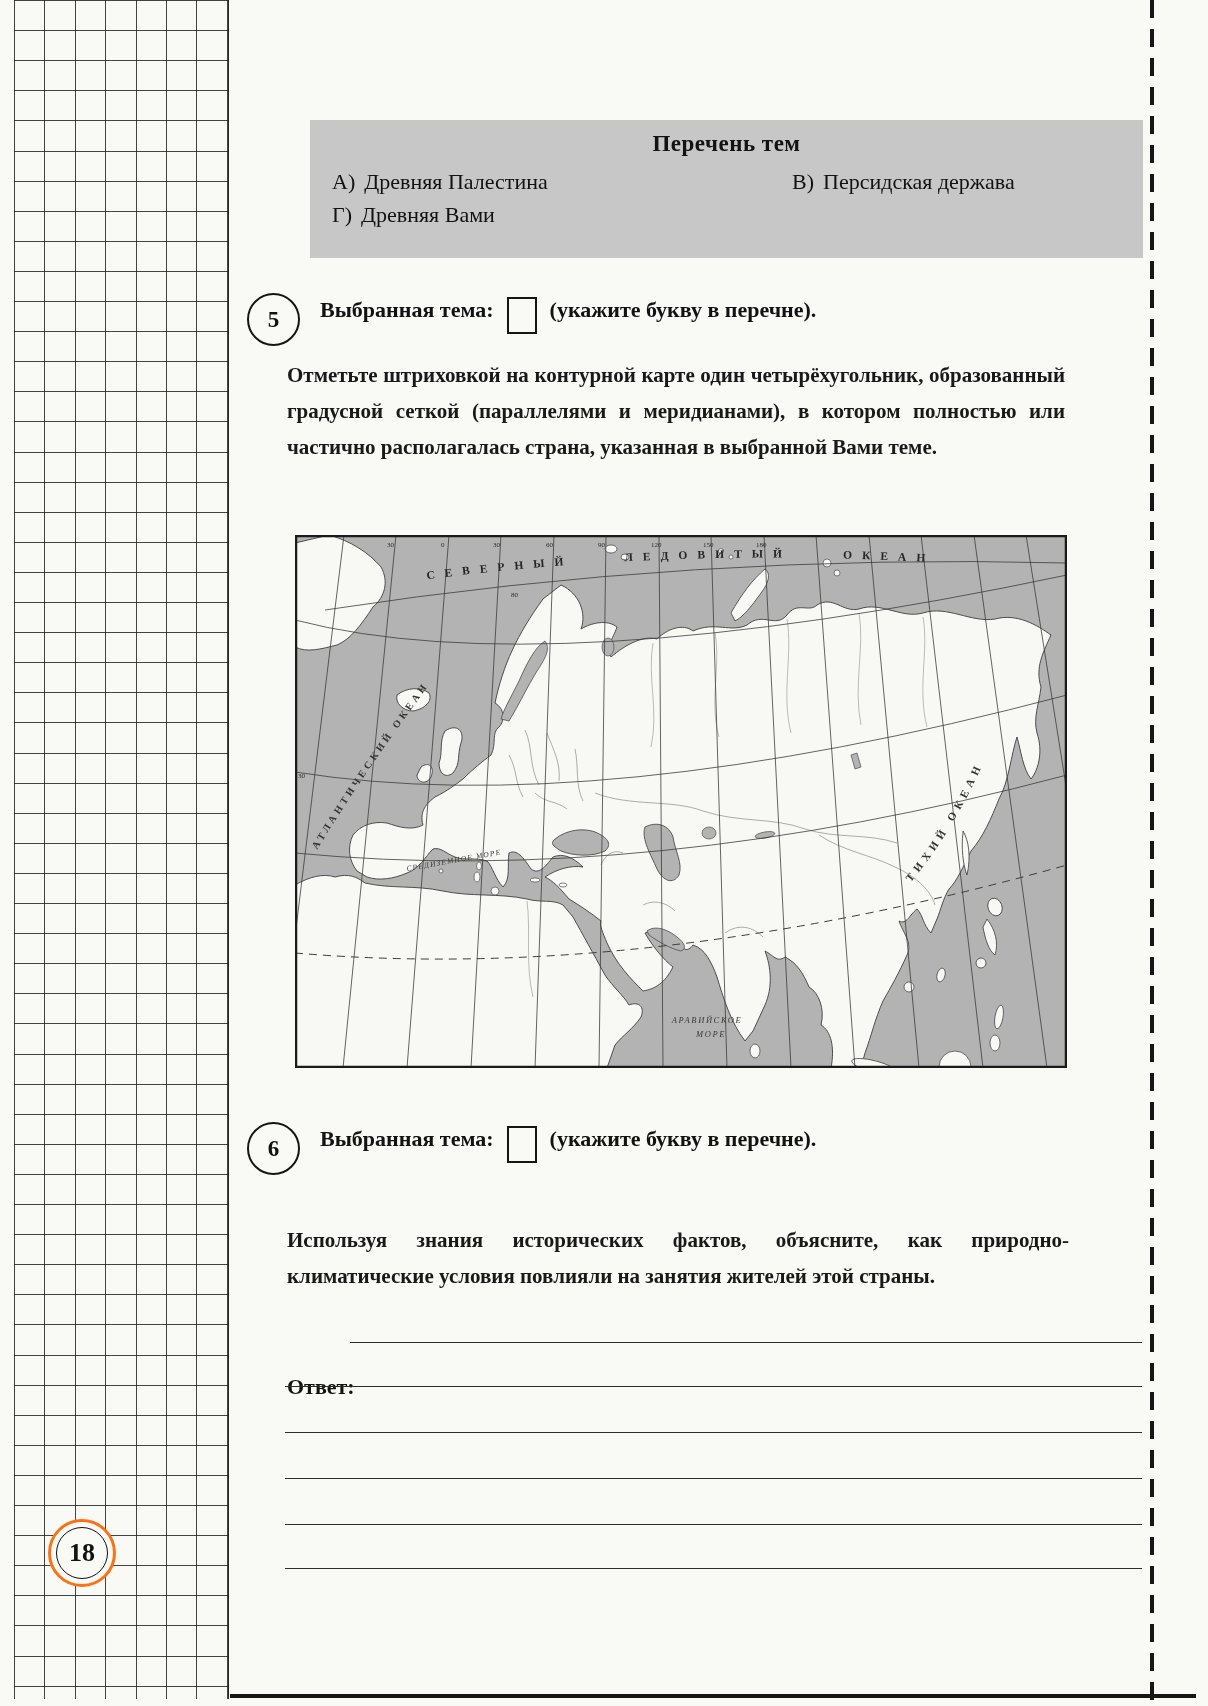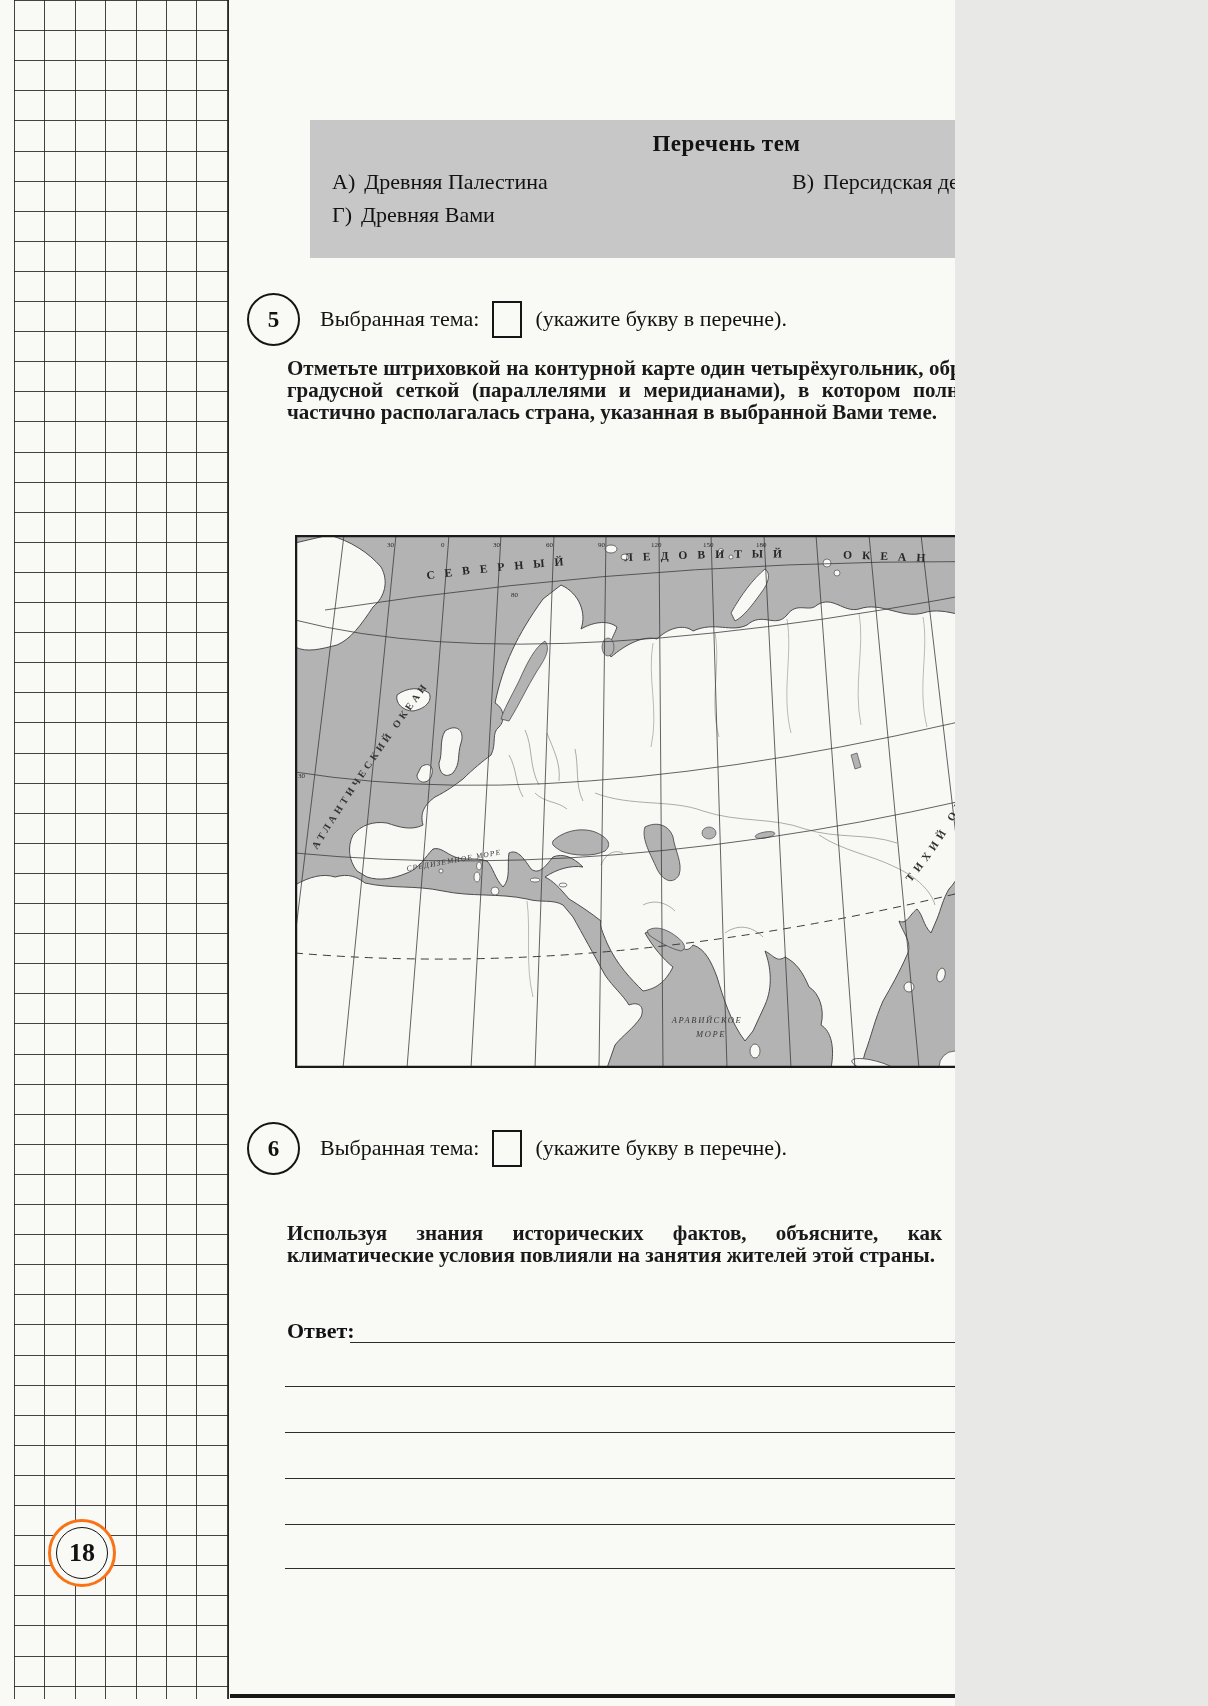--- a/index.html
+++ b/index.html
@@ -1,42 +1,42 @@
 <!DOCTYPE html>
 <html><head>
 <meta charset="utf-8">
 <style>
   html,body{margin:0;padding:0;background:#e8e8e6;}
-  .page{position:relative;width:955px;height:1706px;background:#f9f9f6;overflow:hidden;
+  .page{position:relative;width:1208px;height:1706px;background:#f9f9f6;overflow:hidden;
         font-family:"Liberation Serif", serif;color:#121212;}
   
   .grid-margin{position:absolute;left:14px;top:0;width:214px;height:1699px;
     background-image:
       repeating-linear-gradient(to right, rgba(35,35,35,.85) 0 1px, transparent 1px 30.4px),
       repeating-linear-gradient(to bottom, rgba(35,35,35,.85) 0 1px, transparent 1px 30.1px);
     border-right:1px solid rgba(35,35,35,.85);}
   
   .cut-line{position:absolute;left:1150px;top:0;width:4px;height:1706px;
     background:repeating-linear-gradient(to bottom,#161616 0 18px,transparent 18px 29px);}
   
   .topics{position:absolute;left:310px;top:120px;width:833px;height:138px;background:#c7c7c7;}
   .topics-title{text-align:center;font-weight:bold;font-size:23px;padding-top:11px;letter-spacing:.5px;}
   .topics-items{display:grid;grid-template-columns:460px 1fr;padding:12px 0 0 22px;row-gap:7px;
     font-weight:normal;font-size:22px;}
   .topic-item .letter{margin-right:9px;}
   
   .task-circle{position:absolute;width:49px;height:49px;border:2.5px solid #151515;border-radius:50%;
     display:flex;align-items:center;justify-content:center;font-weight:bold;font-size:23px;background:transparent;}
-  .task-prompt{position:absolute;left:320px;height:44px;display:flex;align-items:center;gap:13px;
-    font-weight:normal;font-size:22px;}
+  .task-prompt{position:absolute;left:320px;height:44px;display:flex;gap:13px;
+    font-weight:bold;font-size:22px;}
   .letter-box{display:inline-block;width:26px;height:33px;border:2.5px solid #151515;background:transparent;}
-  .para{position:absolute;left:287px;font-size:21px;line-height:22px;text-align:justify;
+  .para{position:absolute;left:287px;font-size:21px;line-height:36px;text-align:justify;
     font-weight:bold;color:#191919;}
   
-  .answer-label{position:absolute;left:287px;top:1318px;font-size:22px;font-weight:bold;}
+  .answer-label{position:absolute;left:287px;top:1374px;font-size:22px;font-weight:bold;}
   .ans-line{position:absolute;border-top:1.8px solid #2c2c2c;height:0;}
   .bottom-rule{position:absolute;left:230px;top:1694px;width:966px;height:4px;background:#171717;}
   
   .pagenum-outer{position:absolute;left:48px;top:1519px;width:62px;height:62px;border:3px solid #f97316;
     border-radius:50%;display:flex;align-items:center;justify-content:center;background:#f9f9f6;}
   .pagenum-inner{width:50px;height:50px;border:1.8px solid #111;border-radius:50%;
     display:flex;align-items:center;justify-content:center;font-weight:bold;font-size:26px;}
   
   .map-wrap{position:absolute;left:295px;top:535px;width:772px;height:533px;}
   .map-wrap svg{display:block;}

